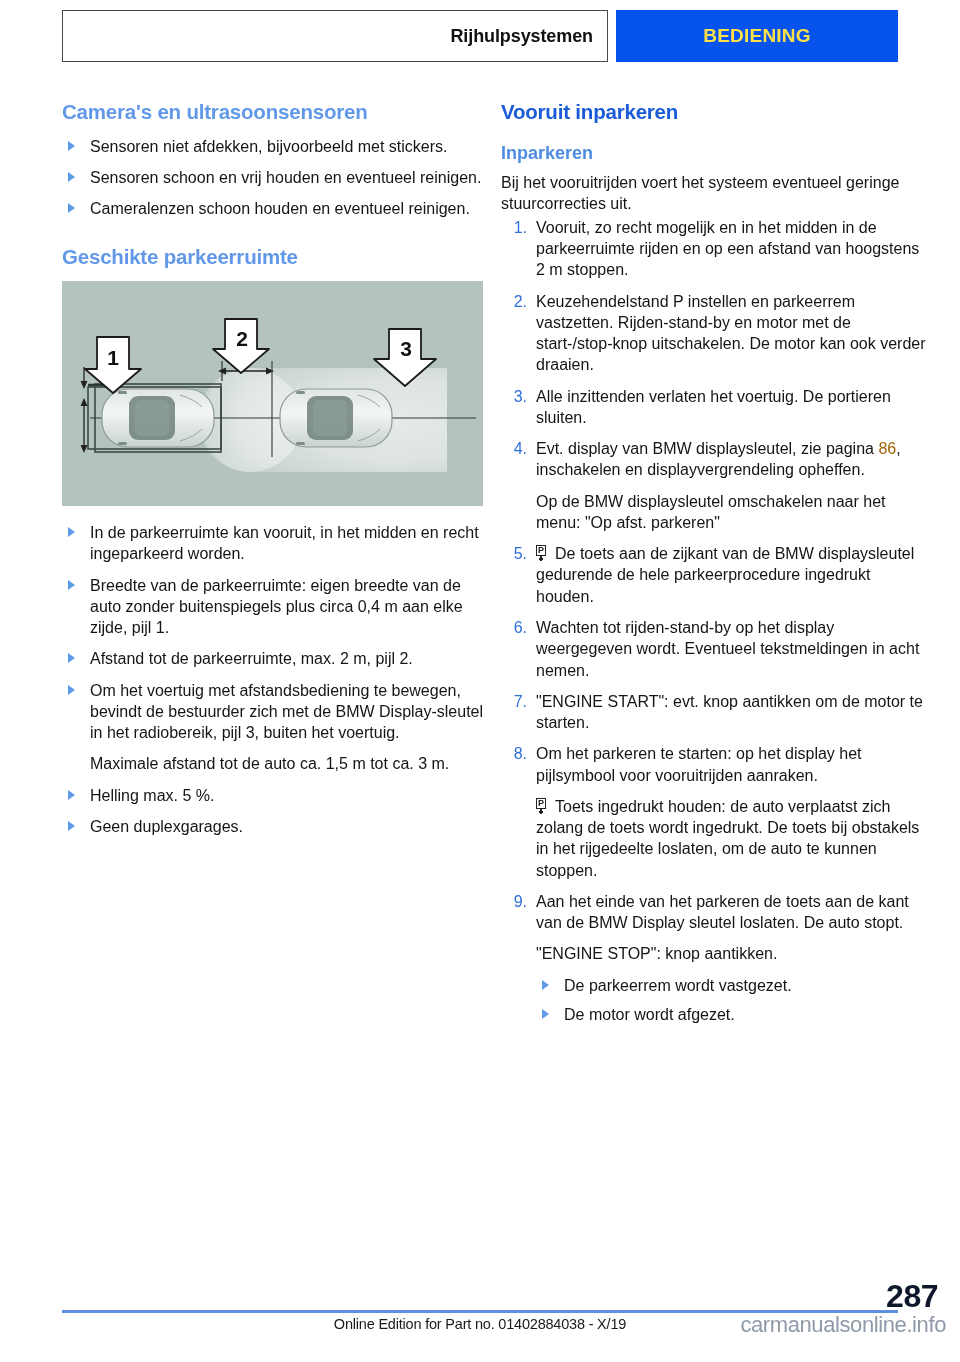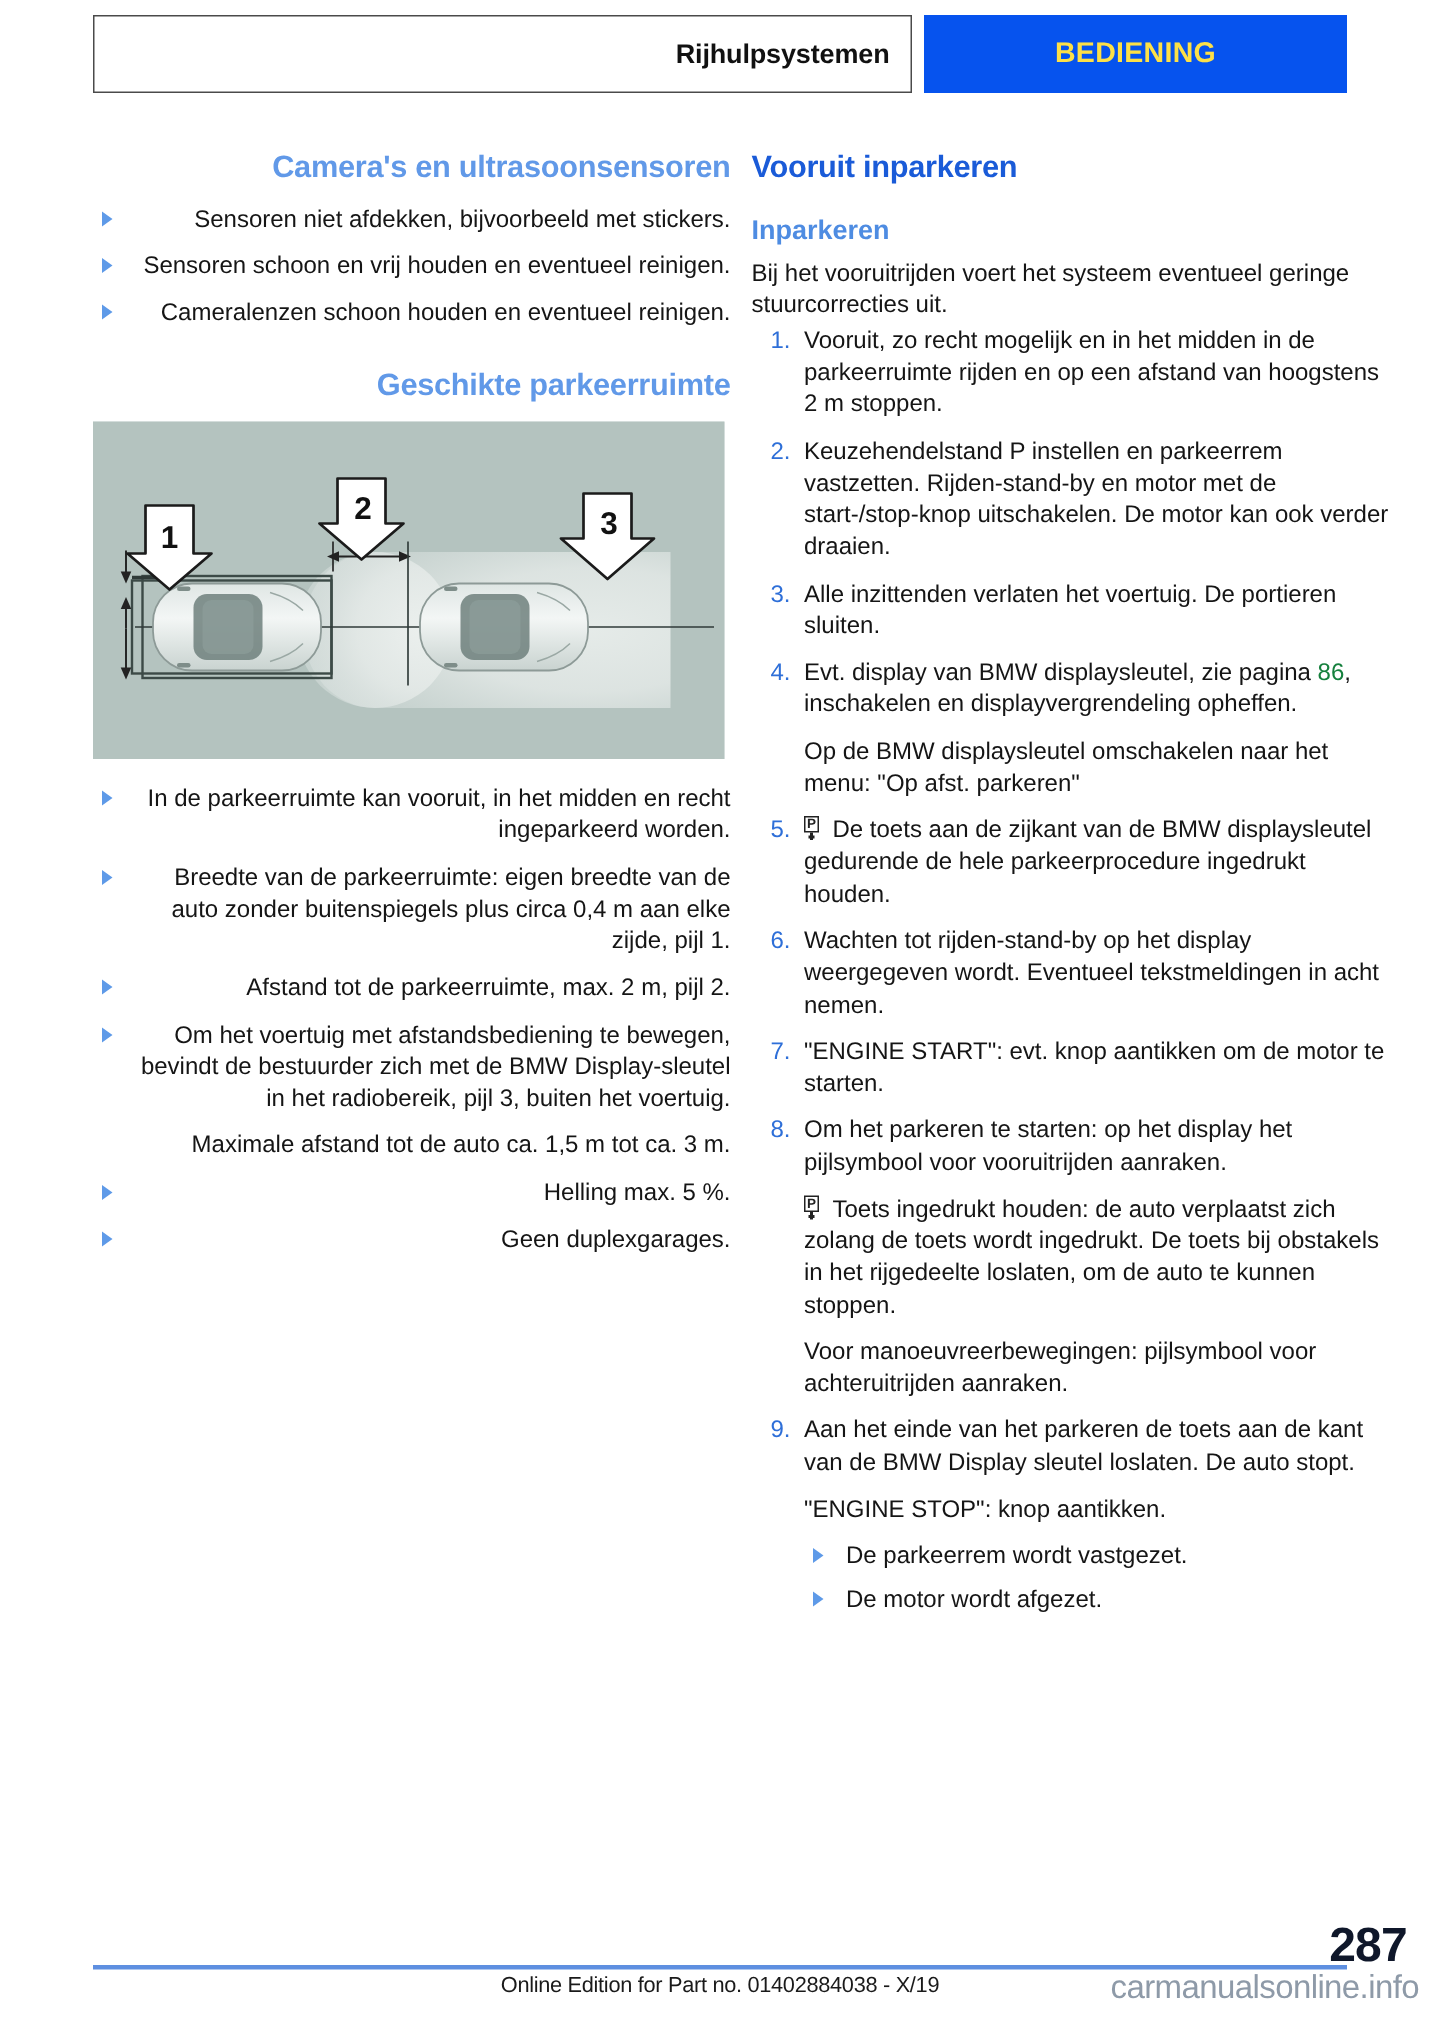--- a/index.html
+++ b/index.html
@@ -63,21 +63,21 @@
     left: 62px;
     top: 100px;
     width: 876px;
     display: flex;
     gap: 0;
   }
   .col {
     width: 425px;
     box-sizing: border-box;
   }
-  .col-left { margin-right: 14px; text-align: right; }
+  .col-left { margin-right: 14px; }
 
   h1.section-title {
     font-size: 20.5px;
     font-weight: bold;
     color: #6199E8;
     margin: 0 0 11px 0;
     line-height: 1.2;
     letter-spacing: -0.2px;
   }
   h1.section-title.mt { margin-top: 26px; }
@@ -159,21 +159,21 @@
     top: 0;
     width: 26px;
     text-align: right;
     color: #2E6FD8;
     font-size: 16px;
   }
   ol.nlist > li .cont {
     display: block;
     margin-top: 10px;
   }
-  .pagelink { color: #15803d; text-align: right; }
+  .pagelink { color: #a16207; text-align: right; }
 
   
   .rp-icon {
     display: inline-block;
     vertical-align: -2px;
     width: 13px;
     height: 16px;
     position: relative;
     margin-right: 6px;
   }
@@ -455,21 +455,20 @@
 
       <li>
         <span class="num">7.</span>
         <span>"ENGINE START": evt. knop aantikken om de motor te starten.</span>
       </li>
 
       <li>
         <span class="num">8.</span>
         <span>Om het parkeren te starten: op het display het pijlsymbool voor vooruitrijden aanraken.</span>
         <span class="cont"><span class="rp-icon"><span class="box"></span><span class="p">P</span><span class="stem"></span><span class="dot"></span></span><span>Toets ingedrukt houden: de auto verplaatst zich zolang de toets wordt ingedrukt. De toets bij obstakels in het rijgedeelte loslaten, om de auto te kunnen stoppen.</span></span>
-        <span class="cont">Voor manoeuvreerbewegingen: pijlsymbool voor achteruitrijden aanraken.</span>
       </li>
 
       <li>
         <span class="num">9.</span>
         <span>Aan het einde van het parkeren de toets aan de kant van de BMW Display sleutel loslaten. De auto stopt.</span>
         <span class="cont">"ENGINE STOP": knop aantikken.</span>
         <ul class="blist sub">
           <li>
             <span class="tri"></span>
             <span>De parkeerrem wordt vastgezet.</span>

